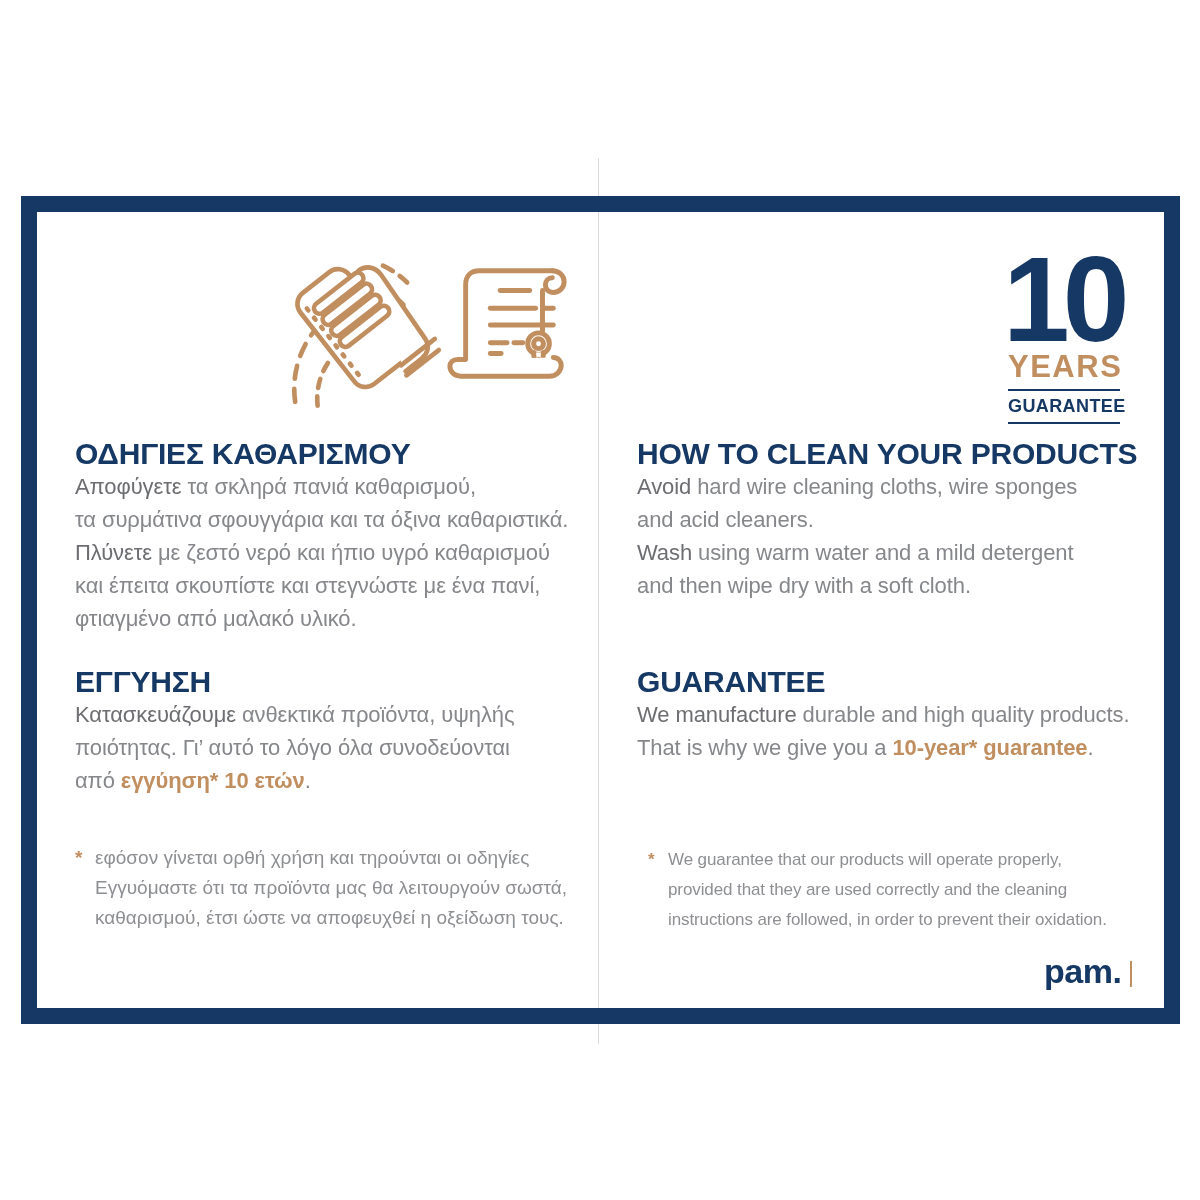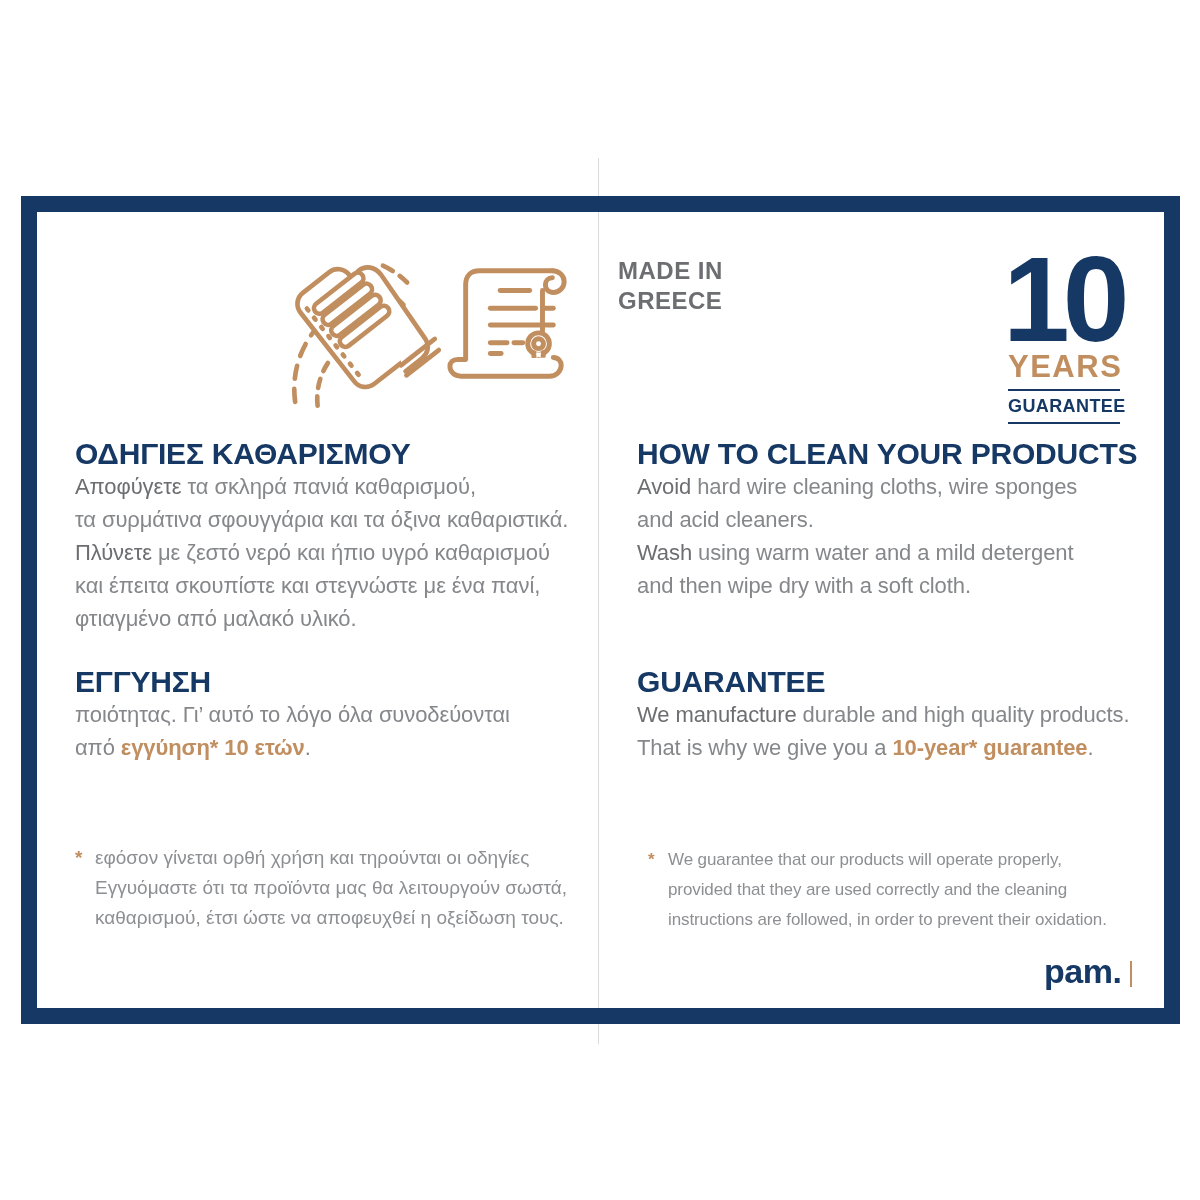--- a/index.html
+++ b/index.html
@@ -87,44 +87,41 @@
           <path d="M71 86 H80"></path>
         <path d="M47 97 H58"></path>
         <circle cx="96" cy="87" r="11" fill="#ffffff"></circle>
         <circle cx="96" cy="87" r="5"></circle>
         <path d="M91 96 l1 11 l4 -4 l4 4 l1 -11" fill="#ffffff"></path>
         <path d="M22 103 h-8 c-5 0 -8 3 -8 7 c0 6 5 10 11 10 h90 c7 0 12 -5 12 -11 c0 -4 -3 -8 -8 -8" fill="#ffffff"></path>
       </g>
     </svg>
   </div>
 
-  <div class="made-in">
-    <div>MADE IN</div>
-    <div>GREECE</div>
-  </div>
 
   <div class="badge">
     <div class="badge-num">10</div>
     <div class="badge-years">YEARS</div>
     <div class="badge-rule"></div>
     <div class="badge-guar">GUARANTEE</div>
     <div class="badge-rule"></div>
   </div>
 
   <div class="section sec-left" style="top:437px;">
     <div class="heading">ΟΔΗΓΙΕΣ ΚΑΘΑΡΙΣΜΟΥ</div>
     <div class="bline"><span class="lead">Αποφύγετε</span><span> τα σκληρά πανιά καθαρισμού,</span></div>
     <div class="bline">τα συρμάτινα σφουγγάρια και τα όξινα καθαριστικά.</div>
     <div class="bline"><span class="lead">Πλύνετε</span><span> με ζεστό νερό και ήπιο υγρό καθαρισμού</span></div>
     <div class="bline">και έπειτα σκουπίστε και στεγνώστε με ένα πανί,</div>
     <div class="bline">φτιαγμένο από μαλακό υλικό.</div>
   </div>
 
   <div class="section sec-left" style="top:665px;">
     <div class="heading">ΕΓΓΥΗΣΗ</div>
+    <div class="bline"><span class="lead">Κατασκευάζουμε</span><span> ανθεκτικά προϊόντα, υψηλής</span></div>
     <div class="bline">ποιότητας. Γι’ αυτό το λόγο όλα συνοδεύονται</div>
     <div class="bline"><span>από </span><span class="accent">εγγύηση* 10 ετών</span><span>.</span></div>
   </div>
 
   <div class="footnote fn-left">
     <div class="fn-marker">*</div>
     <div class="fn-lines">
       <div>εφόσον γίνεται ορθή χρήση και τηρούνται οι οδηγίες</div>
       <div>Εγγυόμαστε ότι τα προϊόντα μας θα λειτουργούν σωστά,</div>
       <div>καθαρισμού, έτσι ώστε να αποφευχθεί η οξείδωση τους.</div>

